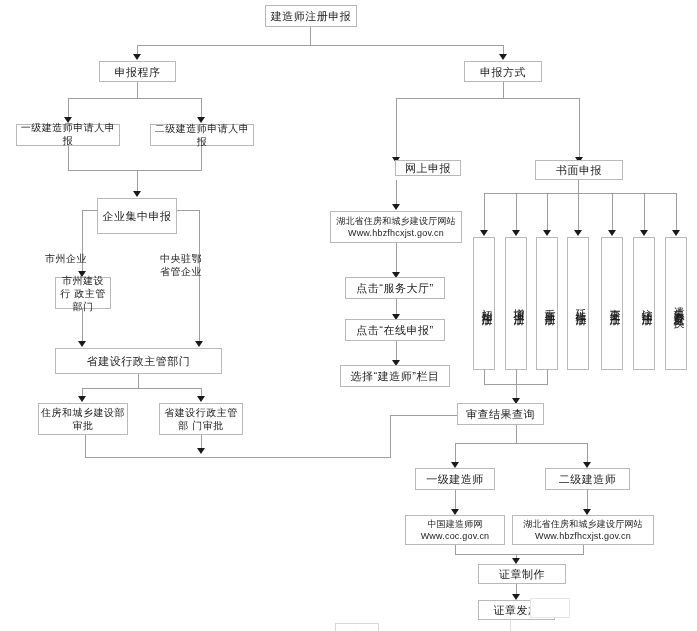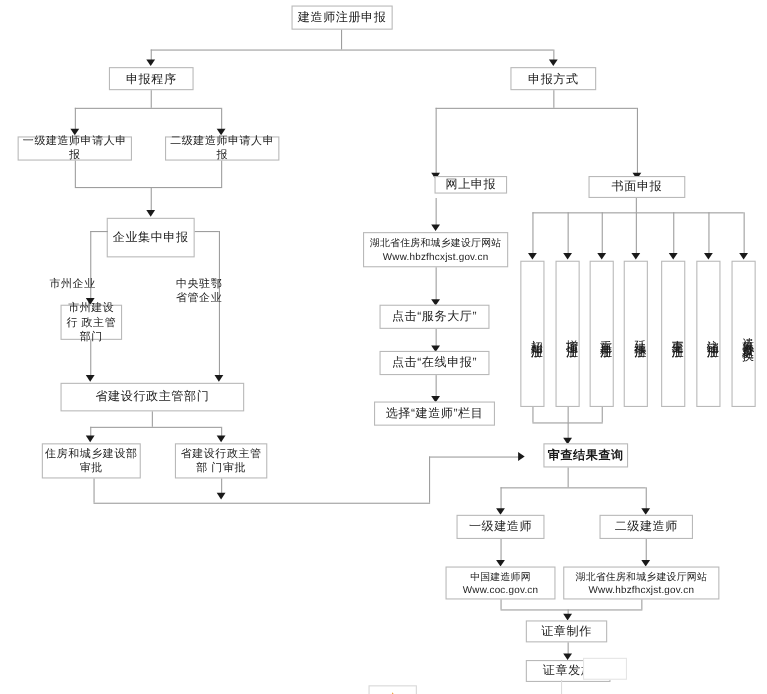--- a/index.html
+++ b/index.html
@@ -84,21 +84,21 @@
 
   <div class="node" style="left:99px;top:61px;width:77px;height:21px;">申报程序</div>
 
   <div class="ln lnv" style="left:137px;top:82px;height:16px;"></div>
   <div class="ln lnh" style="left:68px;top:98px;width:133px;"></div>
   <div class="ln lnv" style="left:68px;top:98px;height:20px;"></div>
   <div class="ln lnv" style="left:201px;top:98px;height:20px;"></div>
   <div class="arw" style="left:64px;top:117px;"></div>
   <div class="arw" style="left:197px;top:117px;"></div>
 
-  <div class="node small" style="left:16px;top:124px;width:104px;height:22px;">一级建造师申请人申报</div>
+  <div class="node small" style="left:16px;top:124px;width:104px;height:22px;font-family:Liberation Mono, monospace;">一级建造师申请人申报</div>
   <div class="node small" style="left:150px;top:124px;width:104px;height:22px;">二级建造师申请人申报</div>
 
   <div class="ln lnv" style="left:68px;top:146px;height:24px;"></div>
   <div class="ln lnv" style="left:201px;top:146px;height:24px;"></div>
   <div class="ln lnh" style="left:68px;top:170px;width:134px;"></div>
   <div class="ln lnv" style="left:137px;top:170px;height:22px;"></div>
   <div class="arw" style="left:133px;top:191px;"></div>
 
   <div class="node" style="left:97px;top:198px;width:80px;height:36px;">企业集中申报</div>
 
@@ -198,21 +198,21 @@
   <div class="node vert" style="left:633px;top:237px;width:22px;height:133px;">注销注册</div>
   <div class="node vert" style="left:665px;top:237px;width:22px;height:133px;">遗失补办及更换</div>
 
   <div class="ln lnv" style="left:484px;top:370px;height:14px;"></div>
   <div class="ln lnv" style="left:516px;top:370px;height:14px;"></div>
   <div class="ln lnv" style="left:547px;top:370px;height:14px;"></div>
   <div class="ln lnh" style="left:484px;top:384px;width:64px;"></div>
   <div class="ln lnv" style="left:516px;top:384px;height:17px;"></div>
   <div class="arw" style="left:512px;top:398px;"></div>
 
-  <div class="node" style="left:494px;top:403px;width:77px;height:22px;font-weight:bold;">审查结果查询</div>
+  <div class="node" style="left:457px;top:403px;width:87px;height:22px;">审查结果查询</div>
 
   <div class="ln lnv" style="left:516px;top:425px;height:18px;"></div>
   <div class="ln lnh" style="left:455px;top:443px;width:132px;"></div>
   <div class="ln lnv" style="left:455px;top:443px;height:20px;"></div>
   <div class="ln lnv" style="left:587px;top:443px;height:20px;"></div>
   <div class="arw" style="left:451px;top:462px;"></div>
   <div class="arw" style="left:583px;top:462px;"></div>
 
   <div class="node" style="left:415px;top:468px;width:80px;height:22px;text-align:center;">一级建造师</div>
   <div class="node" style="left:545px;top:468px;width:85px;height:22px;">二级建造师</div>
@@ -230,21 +230,21 @@
     <div>湖北省住房和城乡建设厅网站</div>
     <div>Www.hbzfhcxjst.gov.cn</div>
   </div>
 
   <div class="ln lnv" style="left:455px;top:545px;height:9px;"></div>
   <div class="ln lnv" style="left:583px;top:545px;height:9px;"></div>
   <div class="ln lnh" style="left:455px;top:554px;width:129px;"></div>
   <div class="ln lnv" style="left:516px;top:554px;height:6px;"></div>
   <div class="arw" style="left:512px;top:558px;"></div>
 
-  <div class="node" style="left:478px;top:564px;width:74px;height:20px;">证章制作</div>
+  <div class="node" style="left:478px;top:564px;width:88px;height:20px;">证章制作</div>
 
   <div class="ln lnv" style="left:516px;top:584px;height:12px;"></div>
   <div class="arw" style="left:512px;top:594px;"></div>
 
   <div class="node" style="left:478px;top:600px;width:77px;height:20px;">证章发放</div>
 
   <div class="chev" style="left:335px;top:623px;width:44px;height:20px;">
     <span>▲</span>
   </div>
   <div class="fragbox" style="left:530px;top:598px;width:40px;height:20px;border-color:#e5e5e5;"></div>

